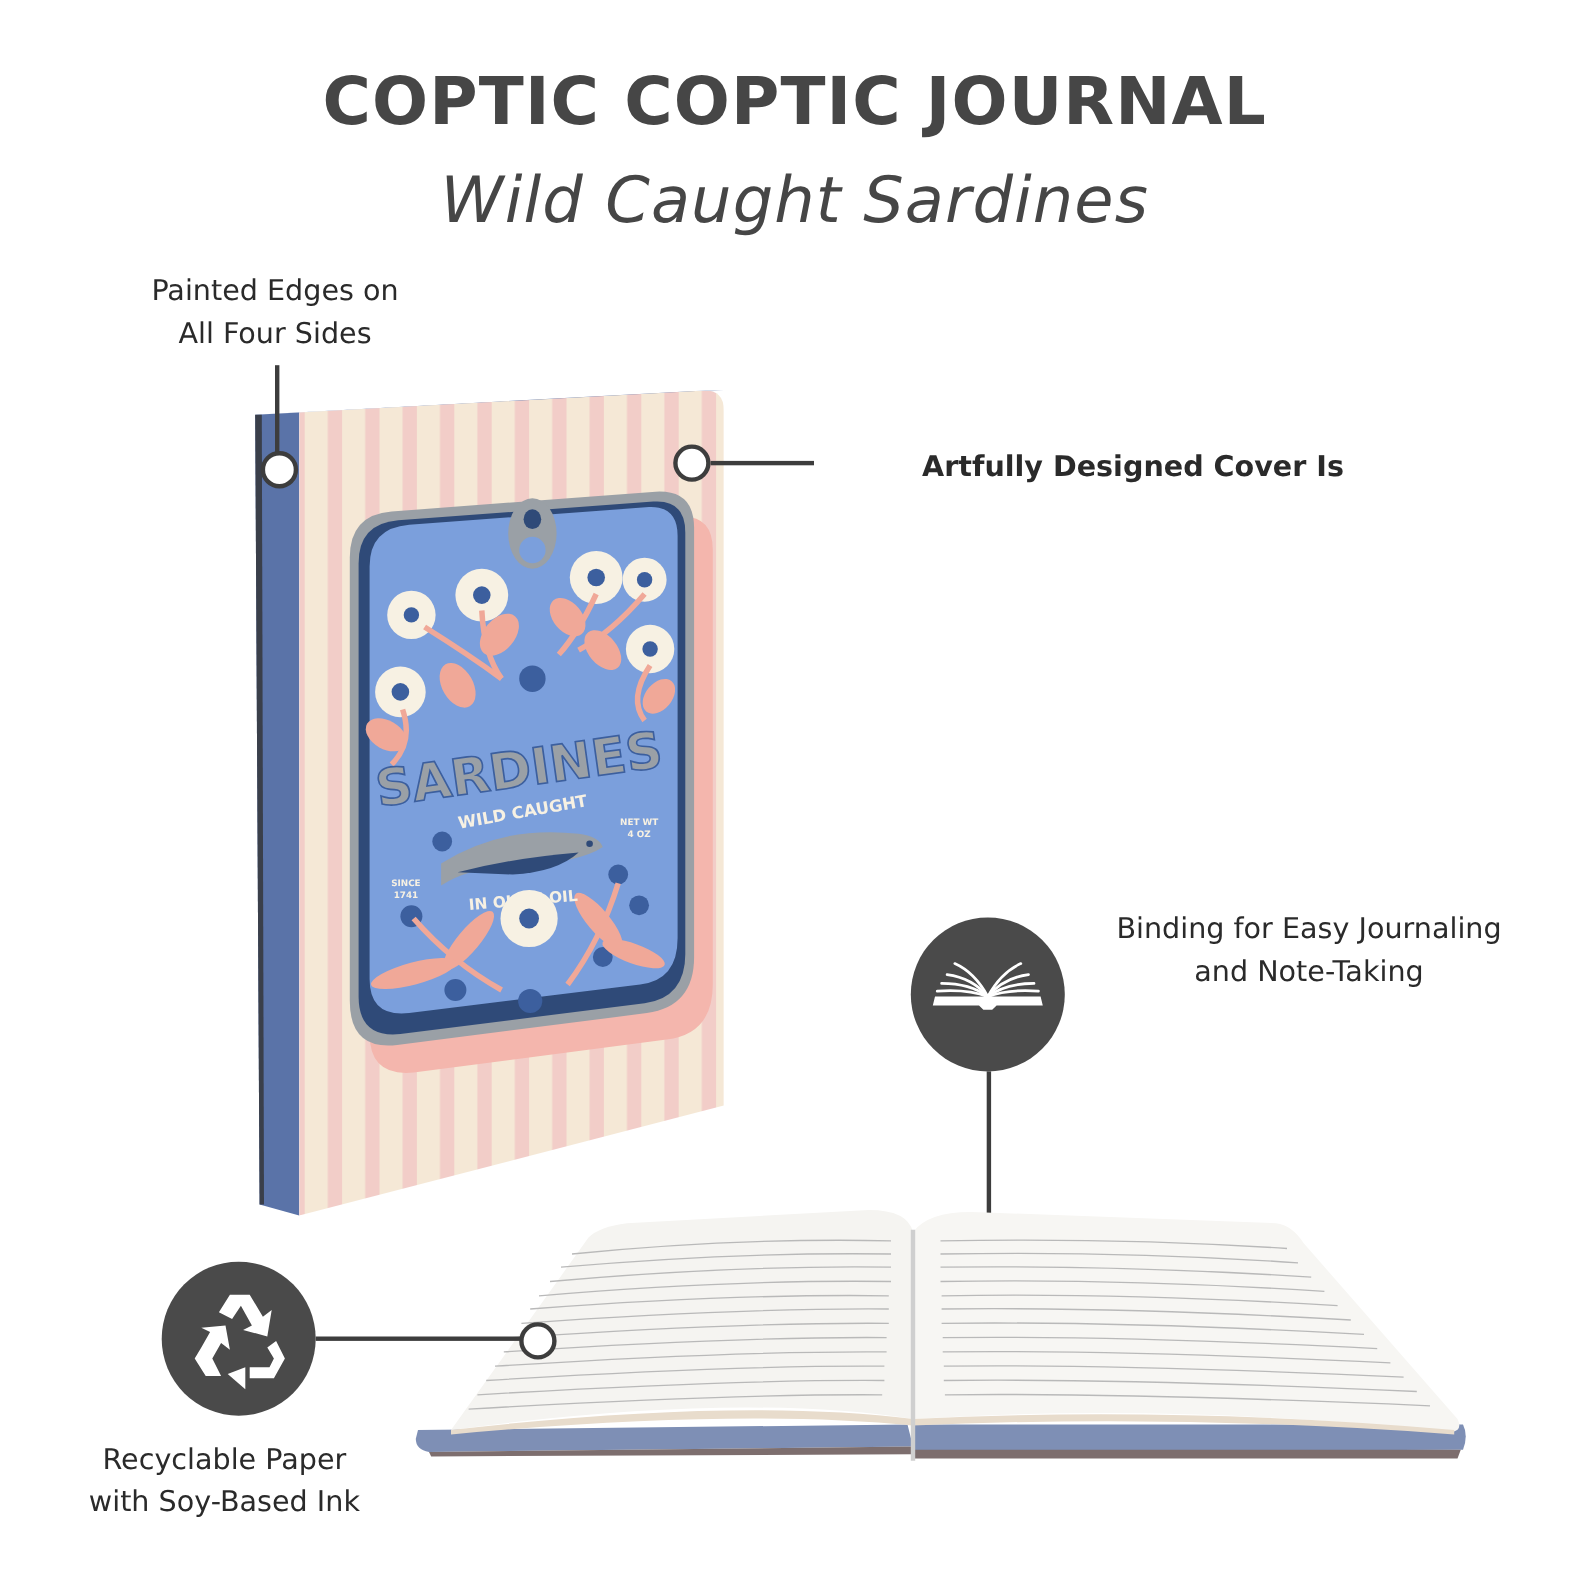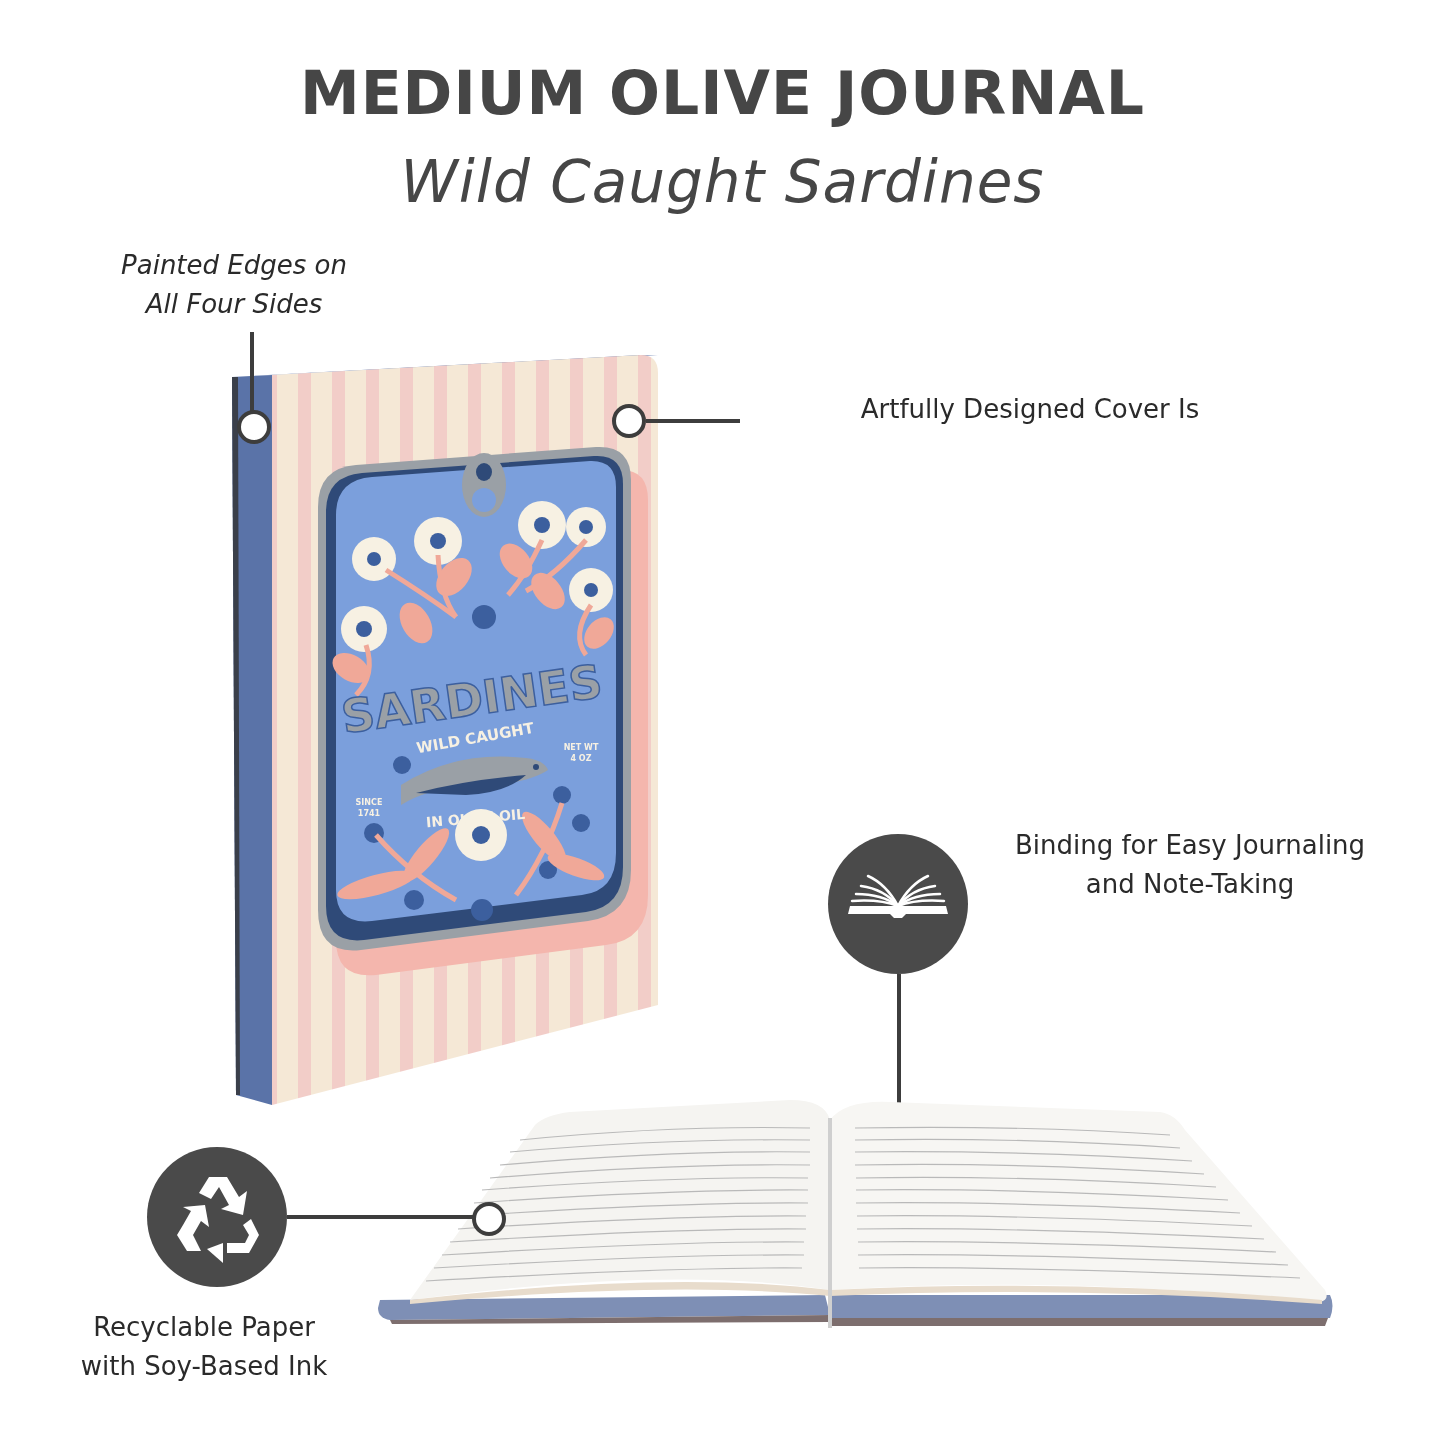--- a/index.html
+++ b/index.html
@@ -16,24 +16,24 @@
   .line-v { position:absolute; width:4px; background:#3d3d3d; }
   .line-h { position:absolute; height:4px; background:#3d3d3d; }
   .dot { position:absolute; width:26px; height:26px; border-radius:50%;
          border:4px solid #3d3d3d; background:#ffffff; }
   .icon-circle { position:absolute; border-radius:50%; background:#4a4a4a; }
   svg { display:block; }
 </style>
 </head>
 <body>
 
-<div class="title">MEDIUM OLIVE JOURNAL</div>
+<div class="title">COPTIC COPTIC JOURNAL</div>
 <div class="subtitle">Wild Caught Sardines</div>
 
-<div class="callout-text" style="left:84px; width:300px; top:246px;font-style:italic;">
+<div class="callout-text" style="left:100px; width:300px; top:246px;">
   <div>Painted Edges on</div>
   <div>All Four Sides</div>
 </div>
 
 <div style="position:absolute; left:226px; top:355px; width:450px; height:760px;">
   <svg width="450" height="760" viewBox="0 0 450 760">
     <defs>
       <pattern id="stripes" patternUnits="userSpaceOnUse" width="34" height="760">
         <rect width="34" height="760" fill="#f5e8d6"></rect>
         <rect x="4" width="13" height="760" fill="#f2cdc8"></rect>
@@ -124,21 +124,21 @@
     <text x="143" y="461" text-anchor="middle" font-family="DejaVu Sans, sans-serif" font-weight="bold" font-size="8" fill="#f7f1e3">1741</text>
     <text x="250" y="468" text-anchor="middle" font-family="DejaVu Sans, sans-serif" font-weight="bold" font-size="14" fill="#f7f1e3" transform="rotate(-5 250 468)">IN OLIVE OIL</text>
   </svg>
 </div>
 
 <div class="line-v" style="left:250px; top:332px; height:80px;"></div>
 <div class="dot" style="left:237px; top:410px;"></div>
 
 <div class="dot" style="left:612px; top:404px;"></div>
 <div class="line-h" style="left:646px; top:419px; width:94px;"></div>
-<div class="callout-text" style="left:790px; width:480px; top:390px;">
+<div class="callout-text" style="left:790px; width:480px; top:406px;font-weight:bold;">
   <div>Artfully Designed Cover Is</div>
 </div>
 
 <div class="icon-circle" style="left:828px; top:834px; width:140px; height:140px;">
   <svg width="140" height="140" viewBox="0 0 140 140">
     <g stroke="#ffffff" stroke-width="2.5" fill="none" stroke-linecap="round">
       <path d="M70 72 Q58 50 40 42"></path>
         <path d="M70 72 Q56 55 33 52"></path>
       <path d="M70 72 Q54 60 28 60"></path>
         <path d="M70 72 Q52 65 24 67"></path>

